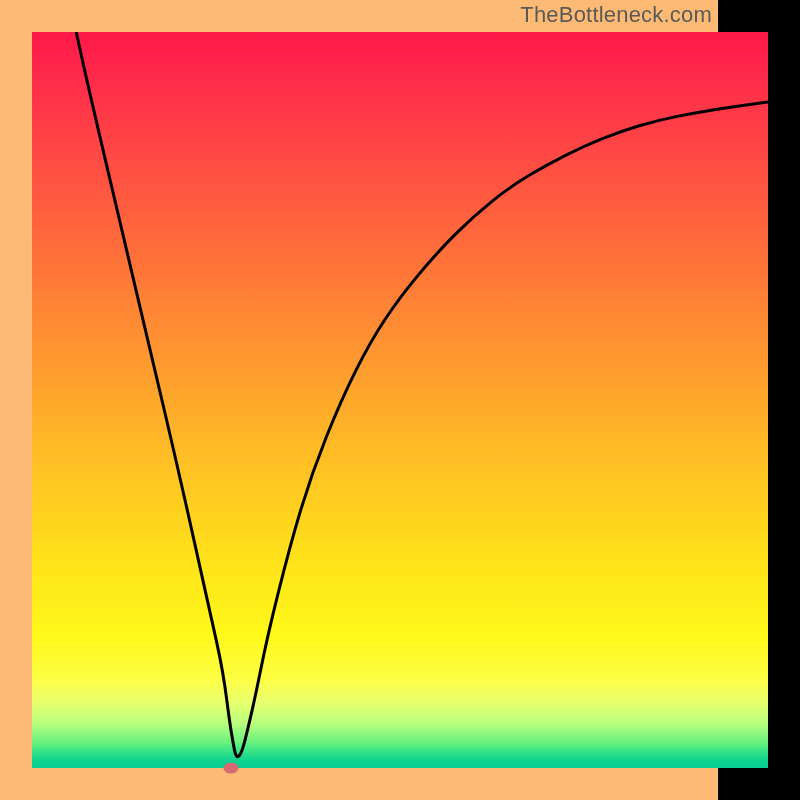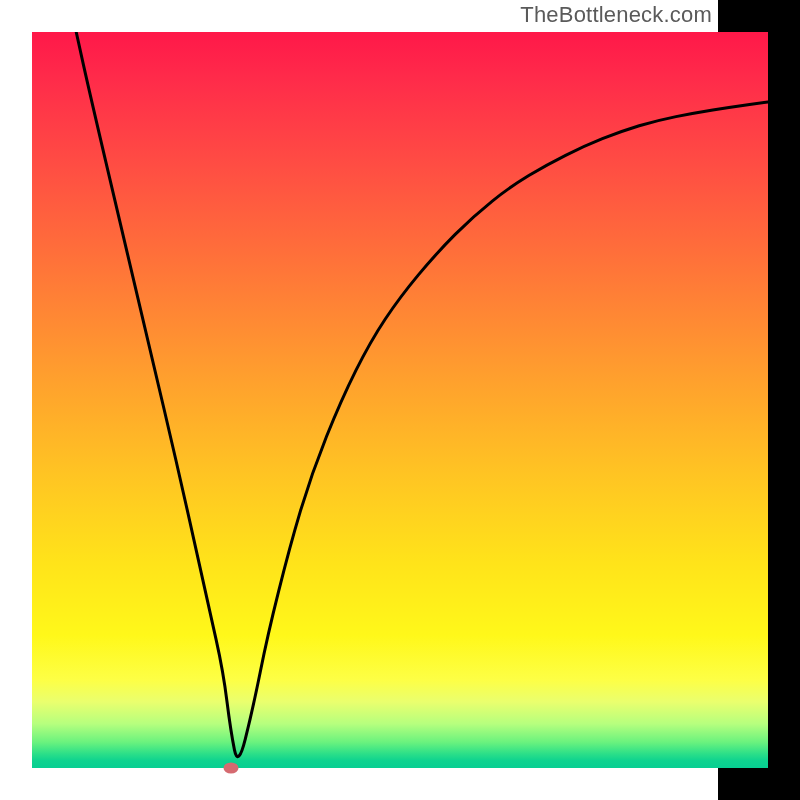--- a/index.html
+++ b/index.html
@@ -8,21 +8,21 @@
     width: 800px;
     height: 800px;
     background: #000;
     overflow: hidden;
     font-family: Arial, Helvetica, sans-serif;
   }
   .frame {
     position: relative;
     width: 718px;
     height: 800px;
-    background: #ffffff;
+    background: #fdba74;
   }
   .plot-area {
     position: absolute;
     left: 32px;
     top: 32px;
     width: 736px;
     height: 736px;
     
     background: linear-gradient(
       to bottom,

